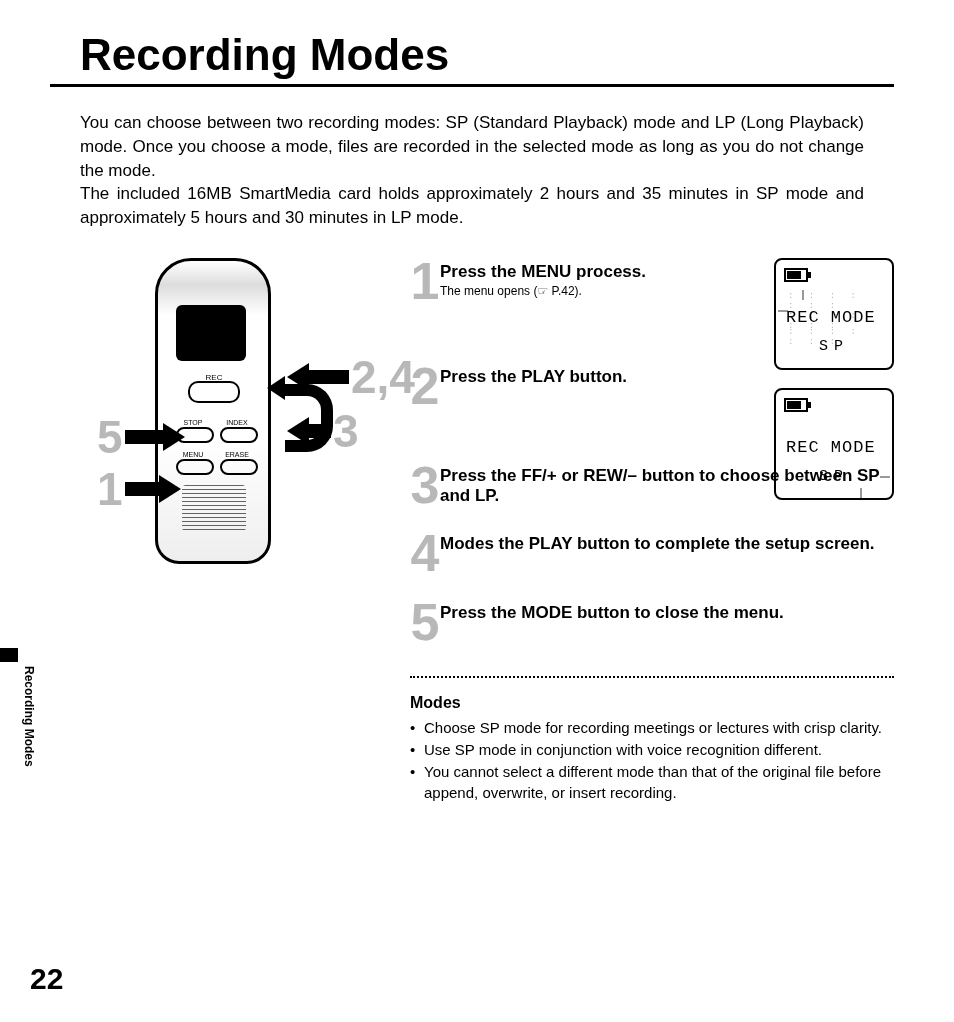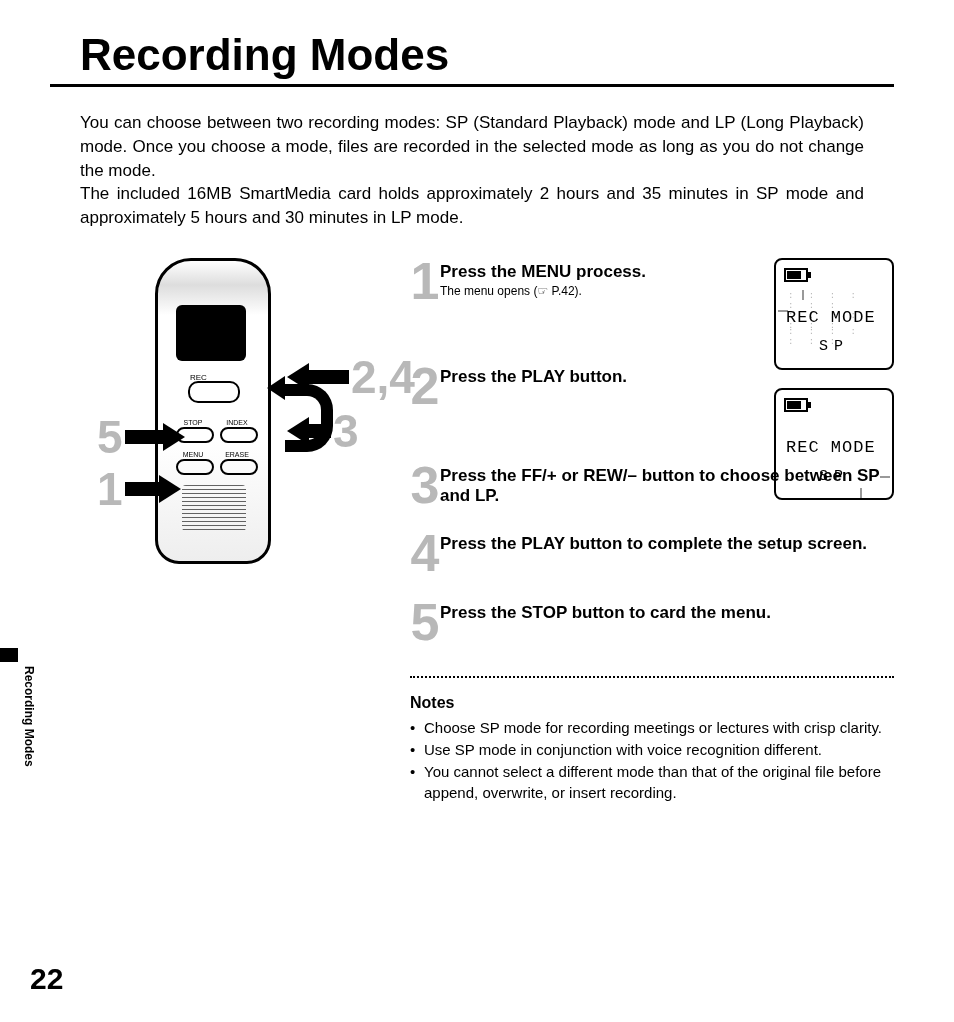--- a/index.html
+++ b/index.html
@@ -10,21 +10,21 @@
   .content{display:flex}
   .left{width:320px;flex:none;position:relative}
   .right{flex:1;padding-left:40px}
   .sidetab{position:absolute;left:-50px;top:390px;width:50px;height:170px}
   .sidetab .bar{position:absolute;left:0;top:0;width:18px;height:14px;background:#000}
   .sidetab .txt{position:absolute;left:22px;top:18px;writing-mode:vertical-rl;text-orientation:mixed;font-size:12px;font-weight:700}
   .device{position:relative;width:210px;height:300px;margin:0 auto}
   .body1{position:absolute;left:50px;top:0;width:110px;height:300px;border:3px solid #000;border-radius:36px 36px 24px 24px;background:linear-gradient(#fff,#ddd 8%,#fff 18%,#fff 60%,#eee)}
   .screen{position:absolute;left:18px;top:44px;width:70px;height:56px;background:#000;border-radius:6px}
   .btn-rec{position:absolute;left:30px;top:120px;width:48px;height:18px;border:2px solid #000;border-radius:10px}
-  .lbl{font-size:8px;text-align:left}
+  .lbl{font-size:8px;text-align:center}
   .btn-rec .lbl{margin-top:-10px}
   .row{position:absolute;left:18px;width:78px;display:flex;justify-content:space-between}
   .row1{top:158px}.row2{top:190px}
   .orow{width:34px}
   .ob{width:34px;height:12px;border:2px solid #000;border-radius:8px}
   .ol{font-size:7px;text-align:center;margin-bottom:1px}
   .spk{position:absolute;left:24px;top:224px;width:64px;height:46px;background:repeating-linear-gradient(#000 0 1px,transparent 1px 4px);opacity:.6;border-radius:4px}
   .arrow{position:absolute;display:flex;align-items:center}
   .arrow.rtl{flex-direction:row-reverse}
   .num{font-size:46px;font-weight:800;color:#b8b8b8;font-family:"Arial Black",Arial,sans-serif;line-height:1;margin:0 2px}
@@ -182,33 +182,33 @@
         <div style="height:30px"></div>
         <div class="step">
           <div class="sn">3</div>
           <div class="st">
               <p class="sh">Press the FF/+ or REW/– button to choose between SP and LP.</p>
             </div>
         </div>
         <div class="step">
           <div class="sn">4</div>
           <div class="st">
-              <p class="sh">Press the PLAY button to complete the setup screen.</p>
+              <p class="sh">Modes the PLAY button to complete the setup screen.</p>
             </div>
         </div>
         <div class="step">
           <div class="sn">5</div>
           <div class="st">
-              <p class="sh">Press the STOP button to card the menu.</p>
+              <p class="sh">Press the MODE button to close the menu.</p>
             </div>
         </div>
       </div>
 
       <hr class="dotsep">
-      <p class="noteshdr">Notes</p>
+      <p class="noteshdr">Modes</p>
       <ul class="notes">
         <li>Choose SP mode for recording meetings or lectures with crisp clarity.</li>
         <li>Use SP mode in conjunction with voice recognition different.</li>
         <li>You cannot select a different mode than that of the original file before append, overwrite, or insert recording.</li>
       </ul>
     </div>
   </div>
 
   <div class="pagenum">22</div>
 </div>

